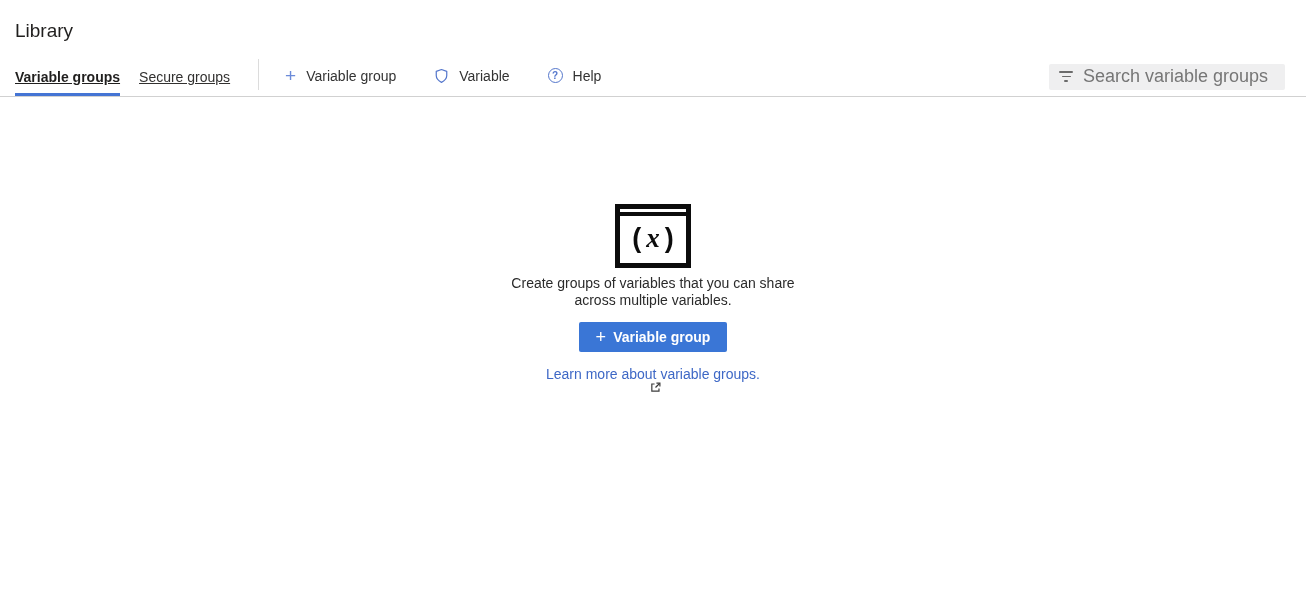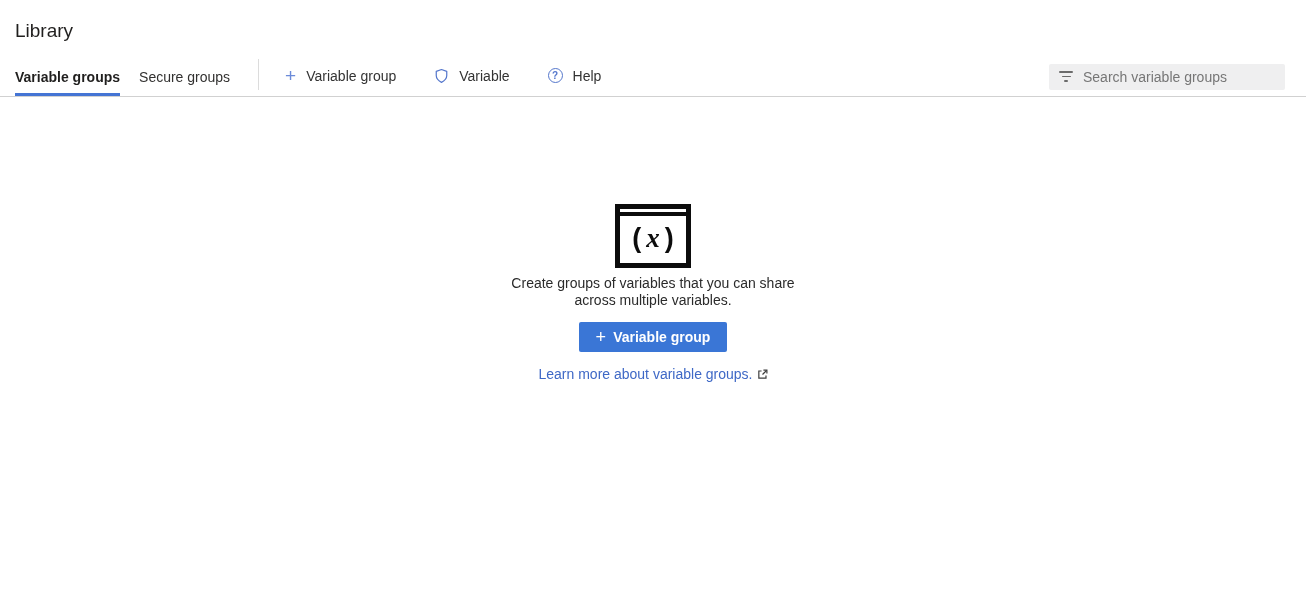--- a/index.html
+++ b/index.html
@@ -25,20 +25,21 @@
     padding-right: 21px;
   }
   .tab {
     display: flex;
     align-items: center;
     font-size: 14px;
     color: #323130;
     cursor: pointer;
     border-bottom: 3px solid transparent;
     padding-top: 3px;
+    text-decoration: underline;
   }
   .tab.active { font-weight: 700; color: #201f1e; border-bottom-color: #4474d4; }
   .tab + .tab { margin-left: 19px; }
 
   .vdivider {
     width: 1px;
     background: #dcdcdc;
     margin: 2px 26px 6px 28px;
   }
 
@@ -86,21 +87,21 @@
   .filter-icon { display: inline-flex; flex-direction: column; align-items: center; margin-right: 10px; }
   .filter-icon i { display: block; background: #6b6b6b; height: 1.5px; border-radius: 1px; }
   .filter-icon i:nth-child(1) { width: 14px; }
   .filter-icon i:nth-child(2) { width: 9px; margin-top: 3px; }
   .filter-icon i:nth-child(3) { width: 4px; margin-top: 3px; }
   .search-input {
     border: none;
     outline: none;
     background: transparent;
     font-family: "Liberation Sans", sans-serif;
-    font-size: 14px;
+    font-size: 18px;
     color: #a16207;
     width: 100%;
   }
   .search-input::placeholder { color: #767676; opacity: 1; }
 
   .hdivider { height: 1px; background: #d1d1d1; width: 100%; }
 
   
   .empty-state {
     margin-top: 107px;
@@ -154,20 +155,21 @@
   }
   .cta-button .btn-plus { font-size: 18px; font-weight: 400; margin-right: 7px; line-height: 1; padding-bottom: 1px; }
   .learn-more {
     margin-top: 14px;
     font-size: 14px;
     color: #3e68c6;
     text-decoration: none;
     display: inline-flex;
     align-items: center;
     cursor: pointer;
+    flex-direction: column;
   }
   .ext-icon { margin-left: 4px; display: inline-flex; }
 </style>
 </head>
 <body>
 
 <header class="page-header">
   <h1 class="page-title">Library</h1>
 </header>
 

